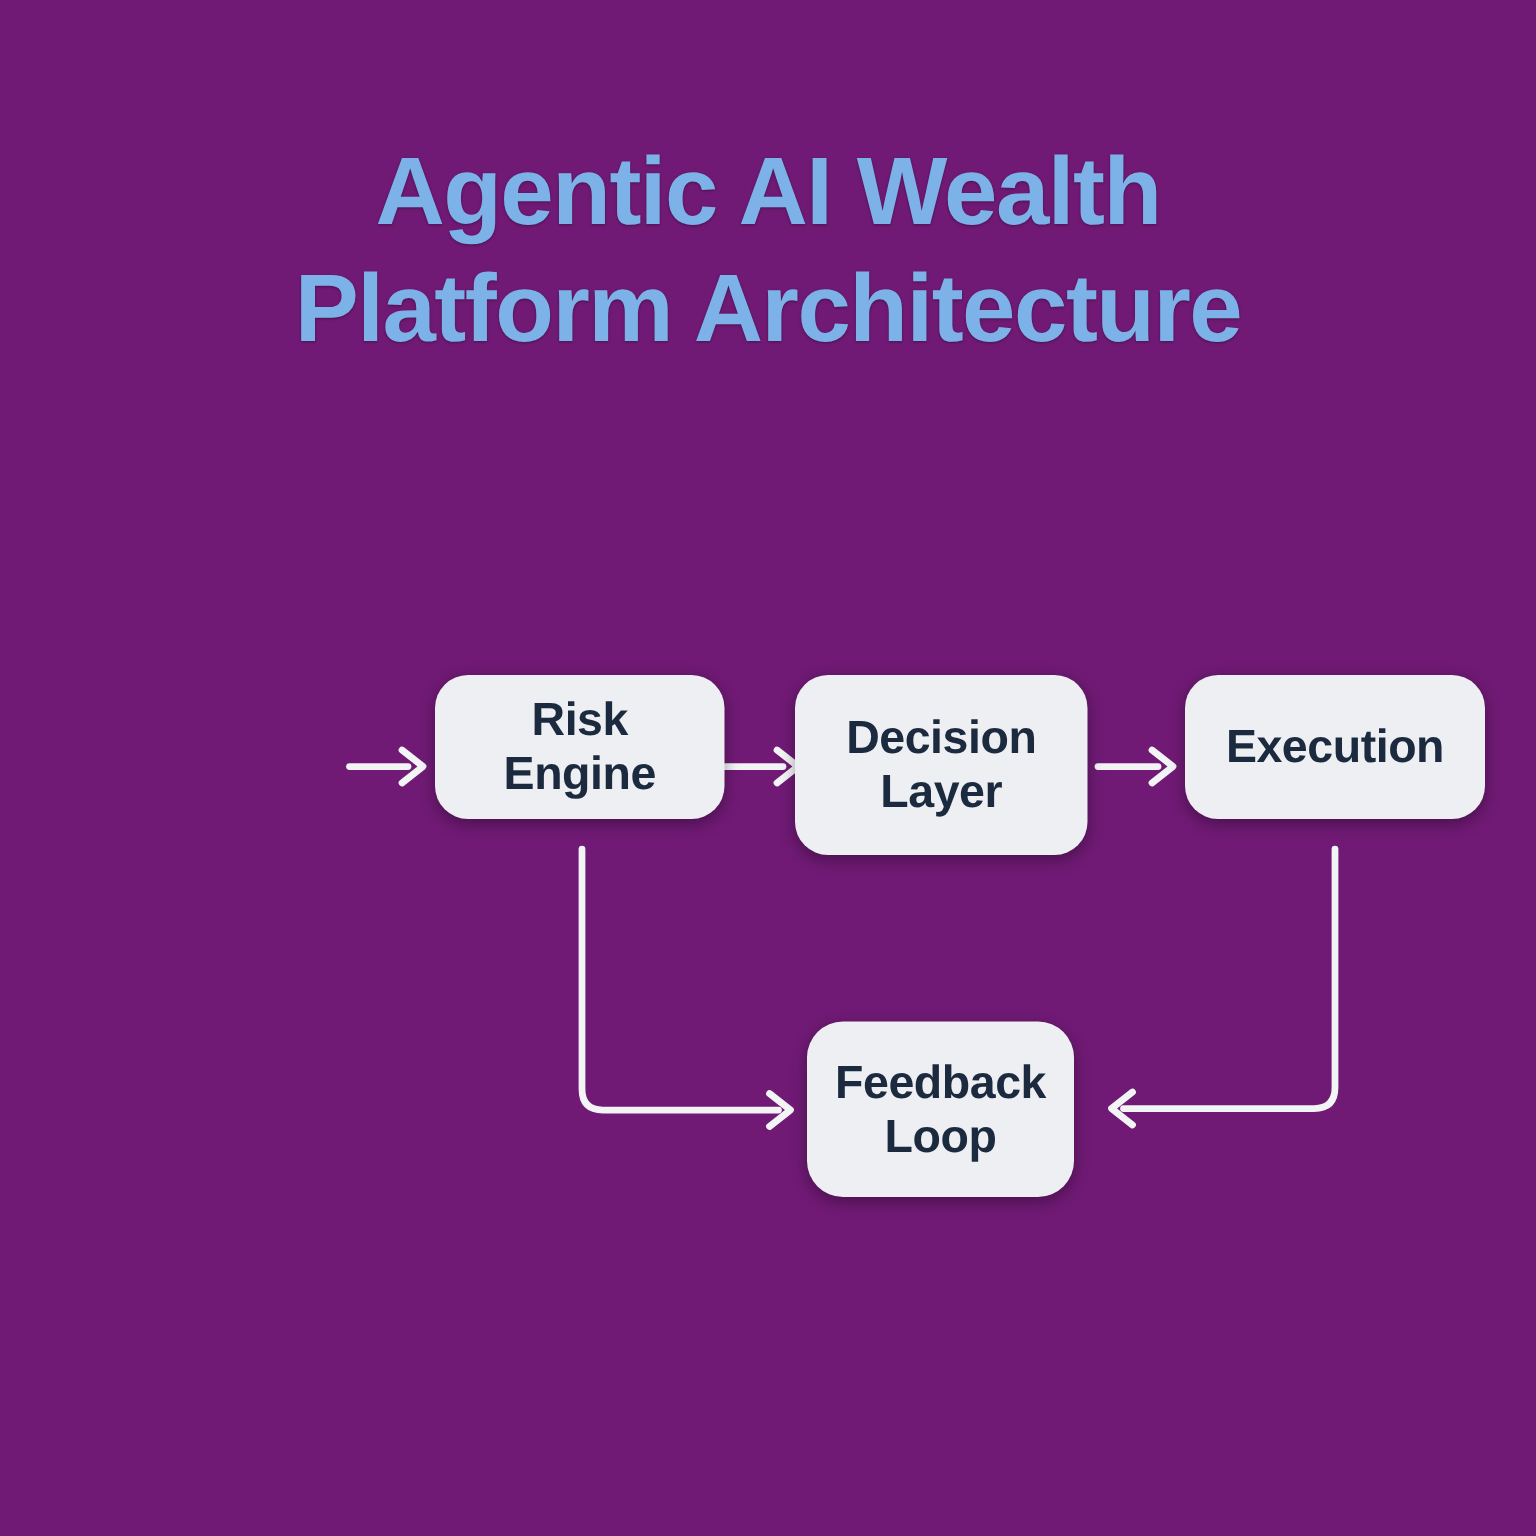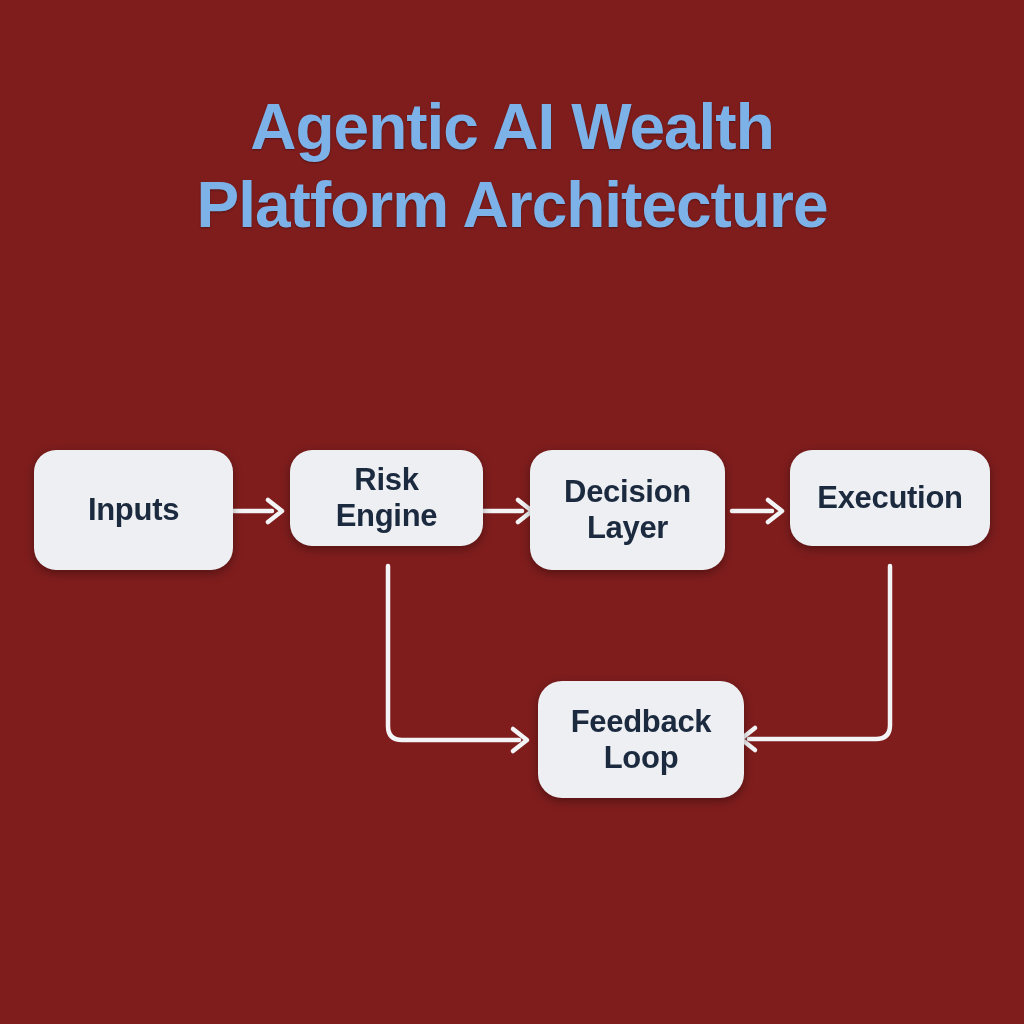--- a/index.html
+++ b/index.html
@@ -4,21 +4,21 @@
 <style>
   html, body {
     margin: 0;
     padding: 0;
     background: #16202e;
   }
   .stage {
     position: relative;
     width: 1024px;
     height: 1024px;
-    background: #7f1d1d;
+    background: #701a75;
     overflow: hidden;
     font-family: "Liberation Sans", sans-serif;
   }
   .title {
     position: absolute;
     top: 88px;
     left: 50%;
     transform: translateX(-50%);
     width: 690px;
     margin: 0;
@@ -57,21 +57,21 @@
     line-height: 36px;
     font-weight: bold;
     letter-spacing: -0.3px;
     text-align: center;
     white-space: pre-line;
   }
   .node-inputs    { left: 34px;  top: 450px; width: 199px; height: 120px; }
   .node-risk      { left: 290px; top: 450px; width: 193px; height: 96px; }
   .node-decision  { left: 530px; top: 450px; width: 195px; height: 120px; }
   .node-execution { left: 790px; top: 450px; width: 200px; height: 96px; }
-  .node-feedback  { left: 538px; top: 681px; width: 206px; height: 117px; border-radius: 24px; }
+  .node-feedback  { left: 538px; top: 681px; width: 178px; height: 117px; border-radius: 24px; }
 </style>
 </head>
 <body>
 
 <div class="stage">
 
   <h1 class="title">Agentic AI Wealth Platform Architecture</h1>
 
   <svg class="connectors" width="1024" height="1024" viewBox="0 0 1024 1024">
 
@@ -94,23 +94,20 @@
       <path d="M 388 566 V 726 Q 388 740 402 740 H 519"></path>
       <path d="M 513 729 L 527 740 L 513 751"></path>
     </g>
 
     <g>
       <path d="M 890 566 V 725 Q 890 739 876 739 H 749"></path>
       <path d="M 755 728 L 741 739 L 755 750"></path>
     </g>
   </svg>
 
-  <div class="node node-inputs">
-    <span>Inputs</span>
-  </div>
 
   <div class="node node-risk">
     <span>Risk
 Engine</span>
   </div>
 
   <div class="node node-decision">
     <span>Decision
 Layer</span>
   </div>

